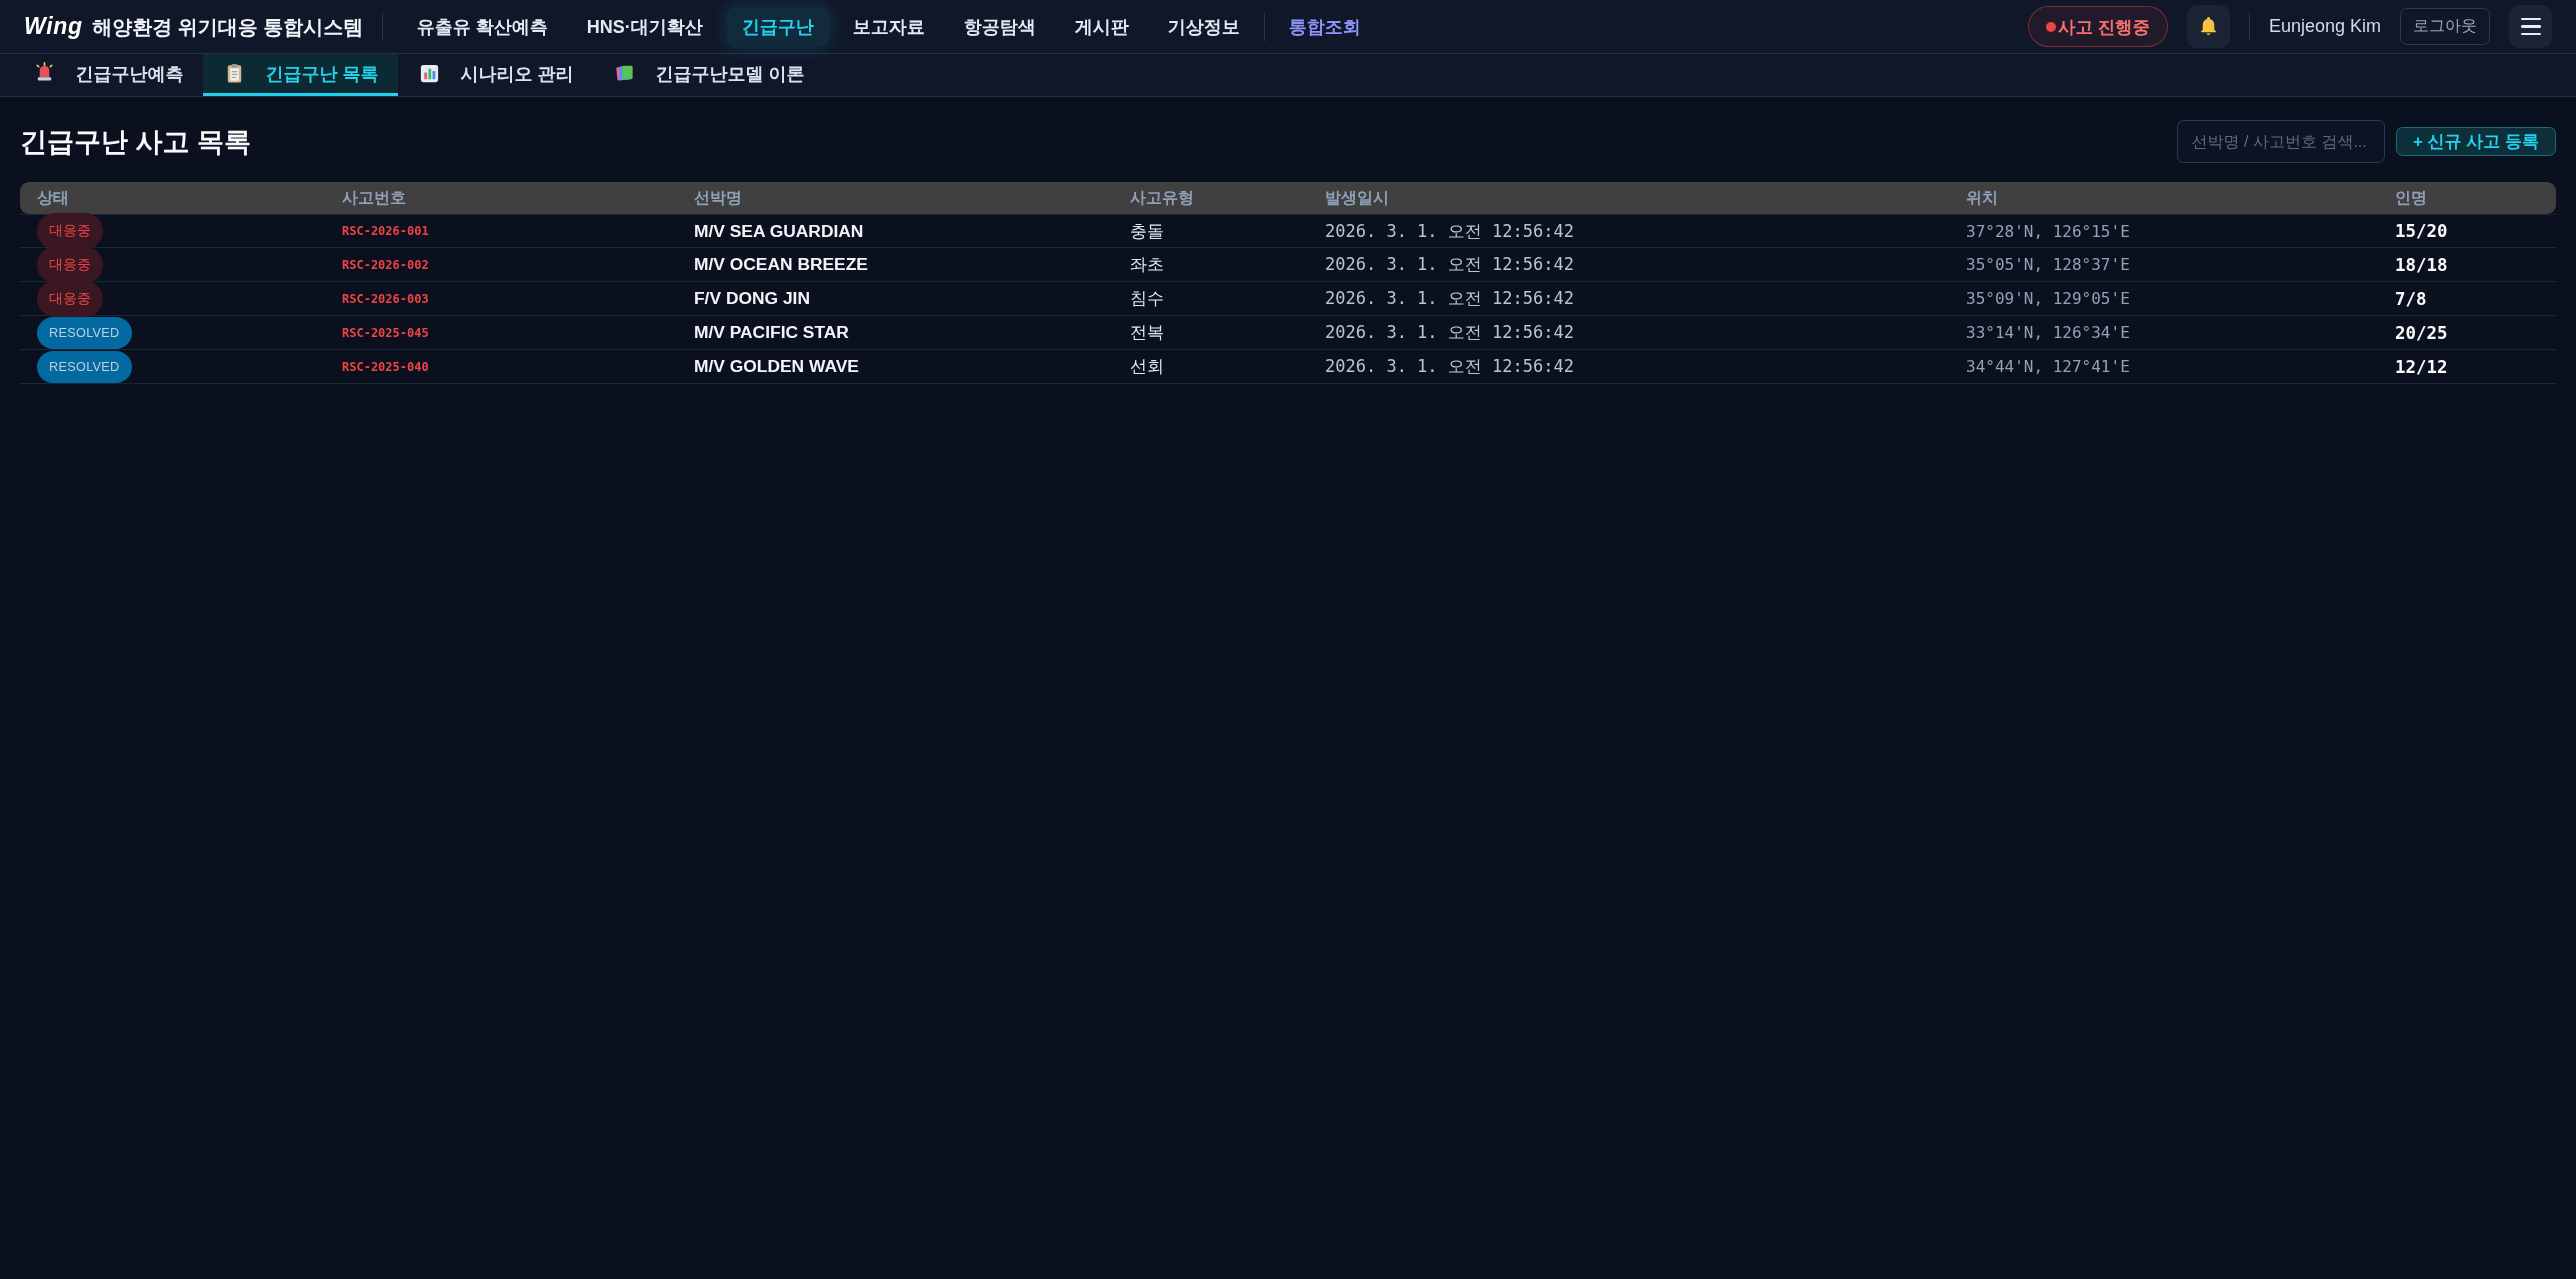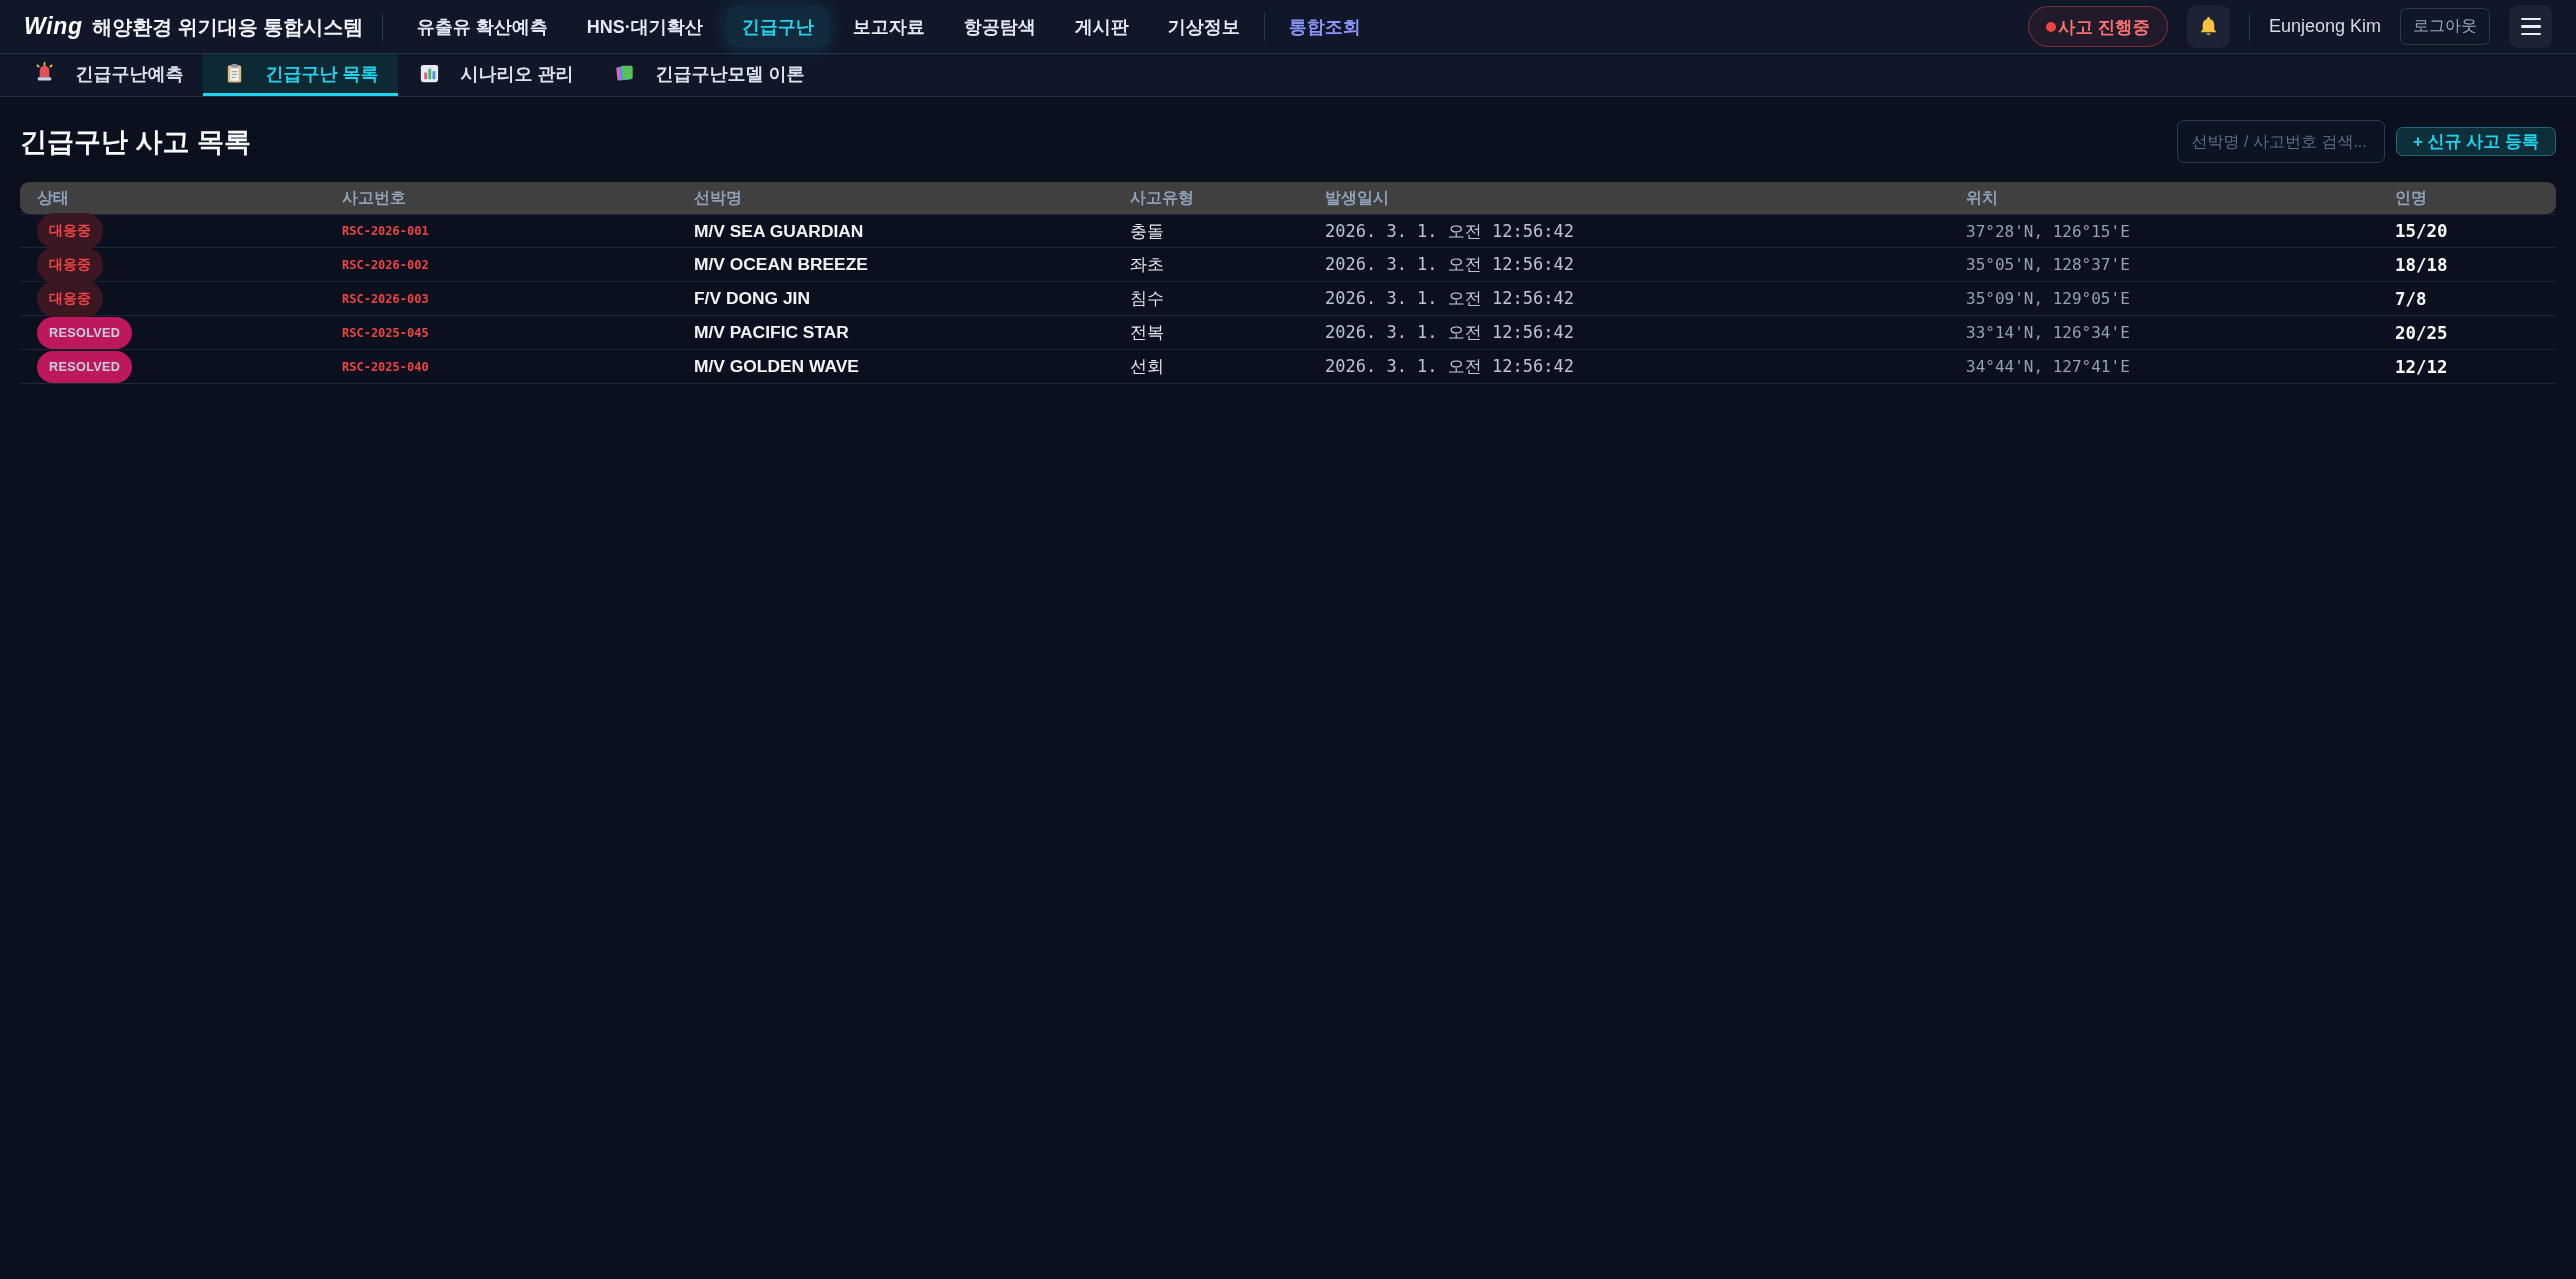--- a/index.html
+++ b/index.html
@@ -92,24 +92,24 @@
   }
   .thead {
     background:#404040; border-radius:9px; height:32px;
     color:#8fa0b8; font-size:16px; font-weight:600;
   }
   .trow > div { padding-left:17px; white-space:nowrap; overflow:hidden; }
   .tbody .trow { border-bottom:0.7px solid #1c2637; cursor:pointer; }
   .tbody .trow:first-child { border-top:0.7px solid #1c2637; }
 
   .badge {
-    display:inline-block; padding:9px 12px; border-radius:670px; font-weight:bold;
+    display:inline-block; padding:9px 12px; border-radius:670px; font-weight:normal;
   }
   .badge.active { background:#3b1722; color:#ef4444; font-size:14px; }
-  .badge.resolved { background:#be185d; color:#c3cede; font-size:12.7px; letter-spacing:0.3px; }
+  .badge.resolved { background:#0369a1; color:#c3cede; font-size:12.7px; letter-spacing:0.3px; }
 
   .c-id { color:#ef4444; font-size:12px; font-weight:bold; }
   .c-ship { color:#f1f5f9; font-size:17.4px; font-weight:bold; }
   .c-type { color:#e2e8f0; font-size:17px; }
   .c-dt { color:#b9c4d4; font-size:17px; }
   .c-loc { color:#93a1b5; font-size:16px; }
   .c-crew { color:#f8fafc; font-size:17.4px; font-weight:bold; }
 </style>
 </head>
 <body>

